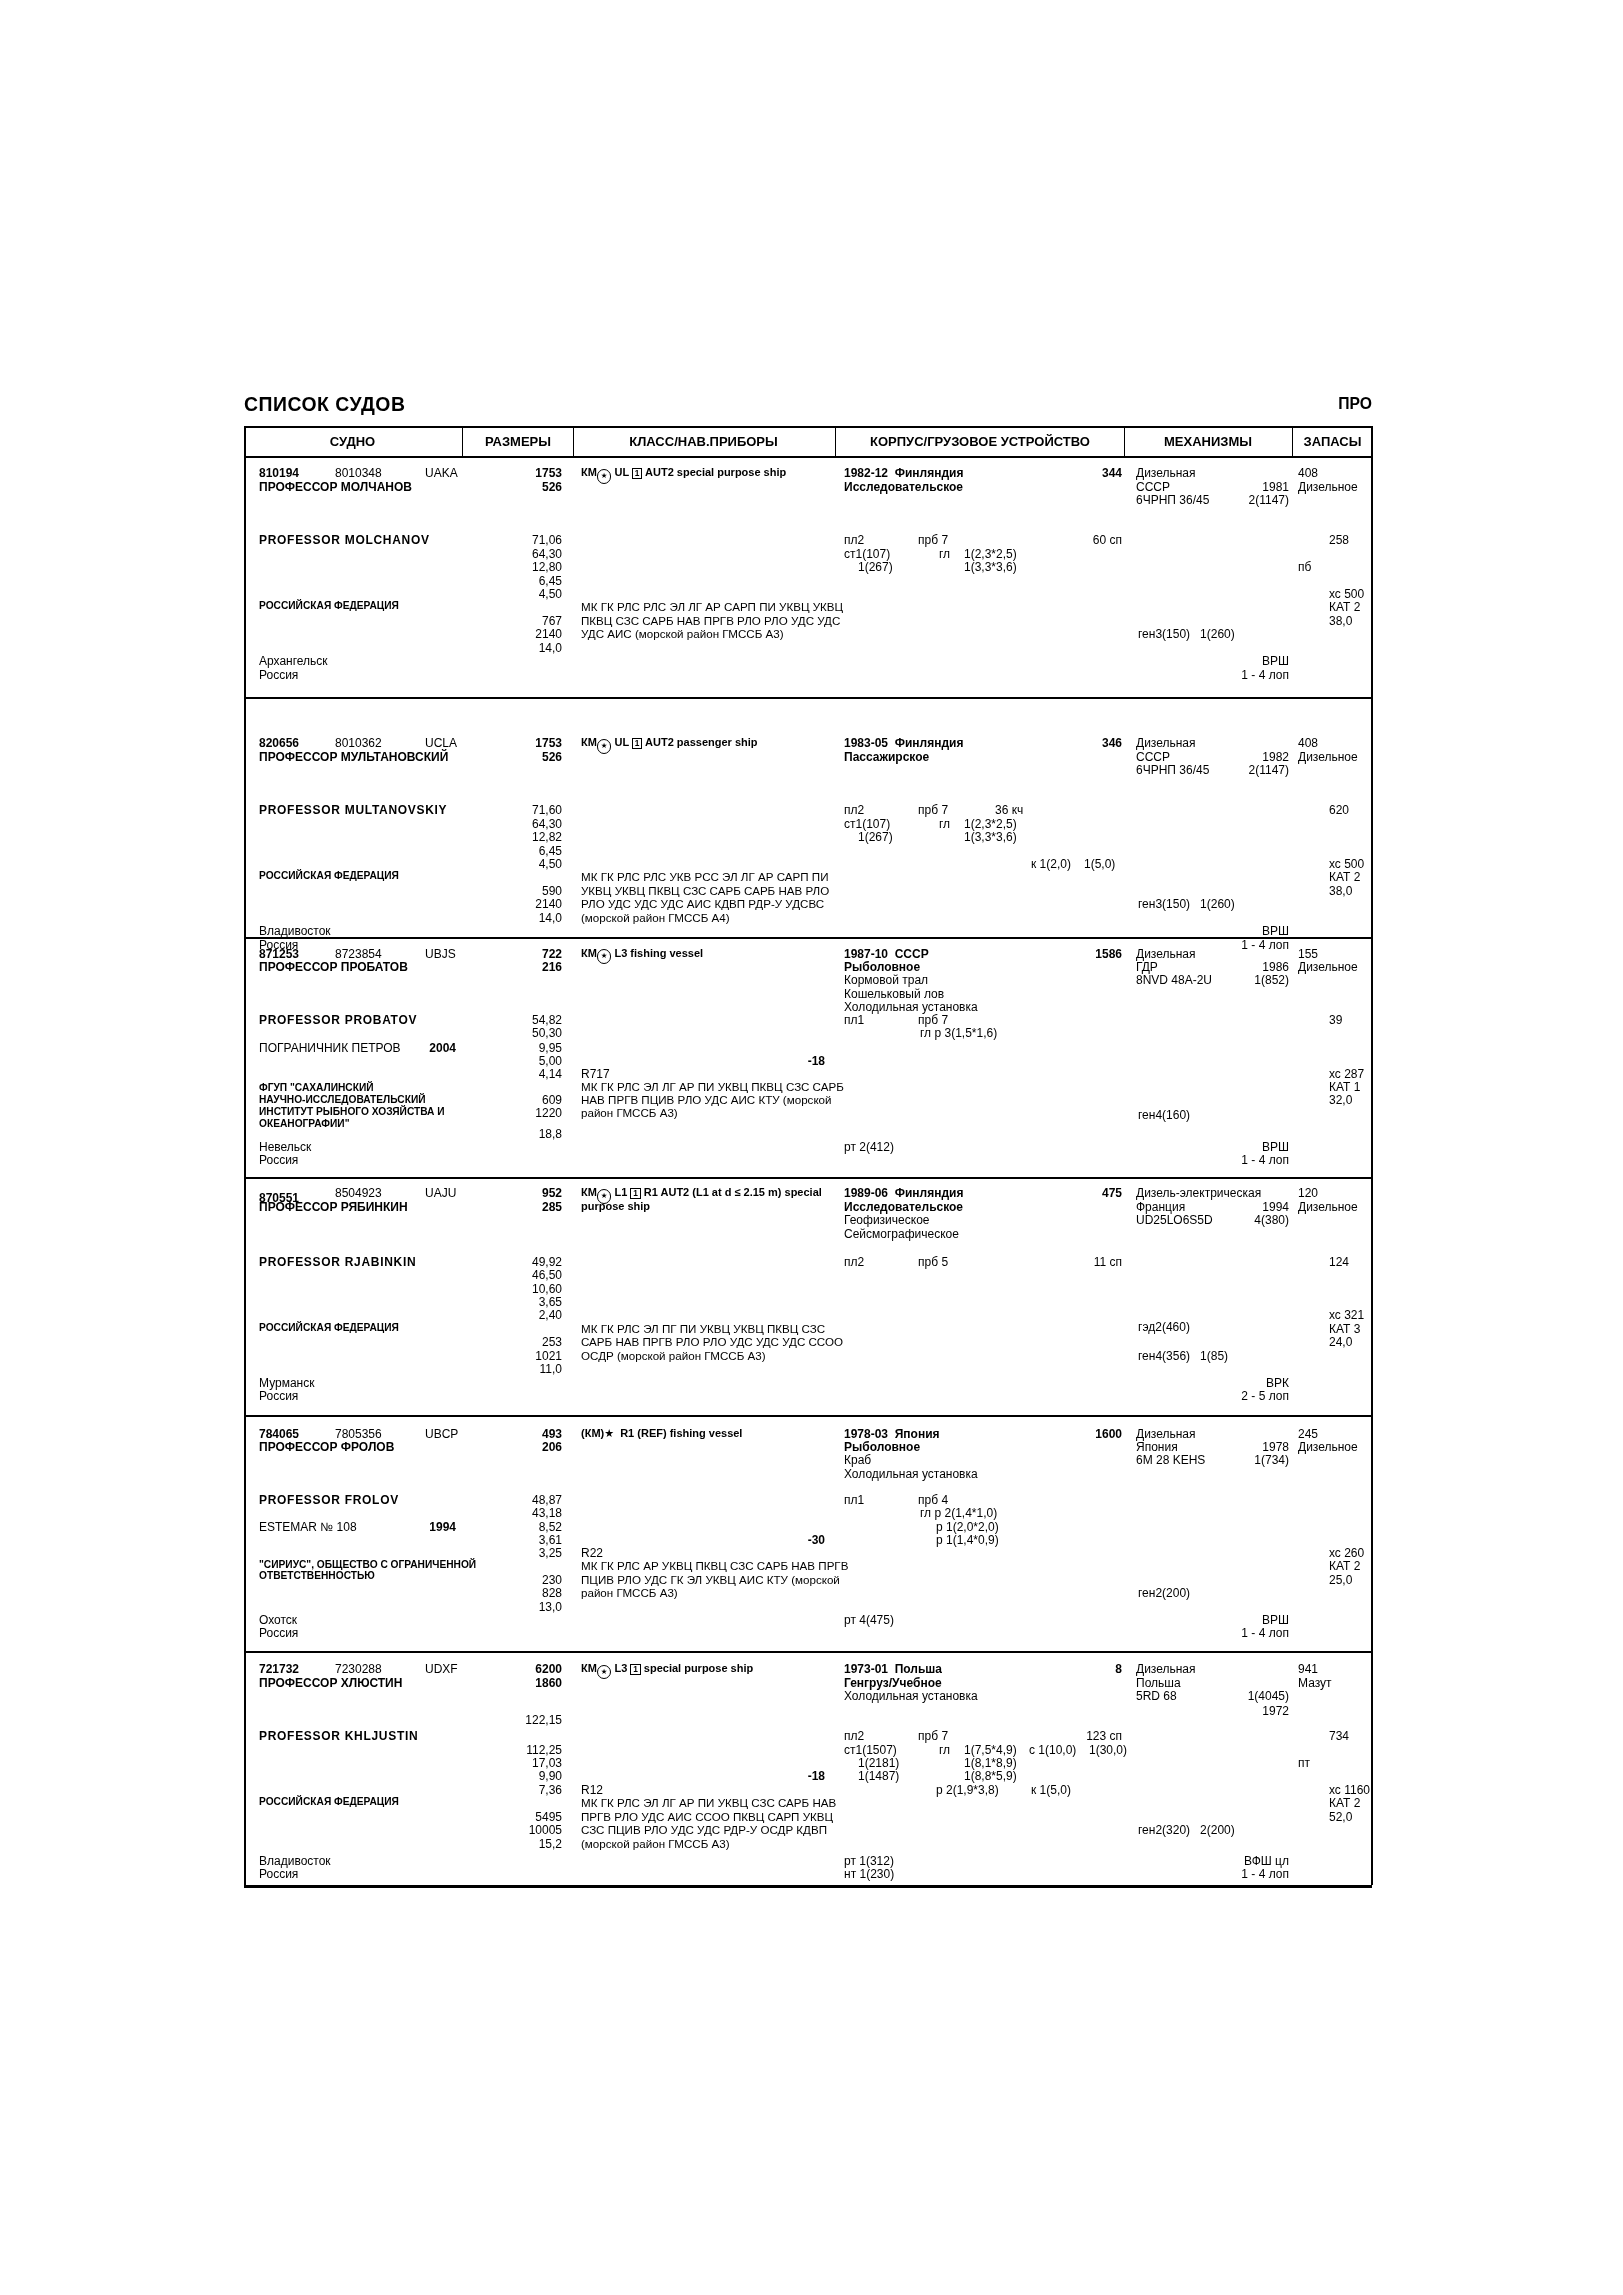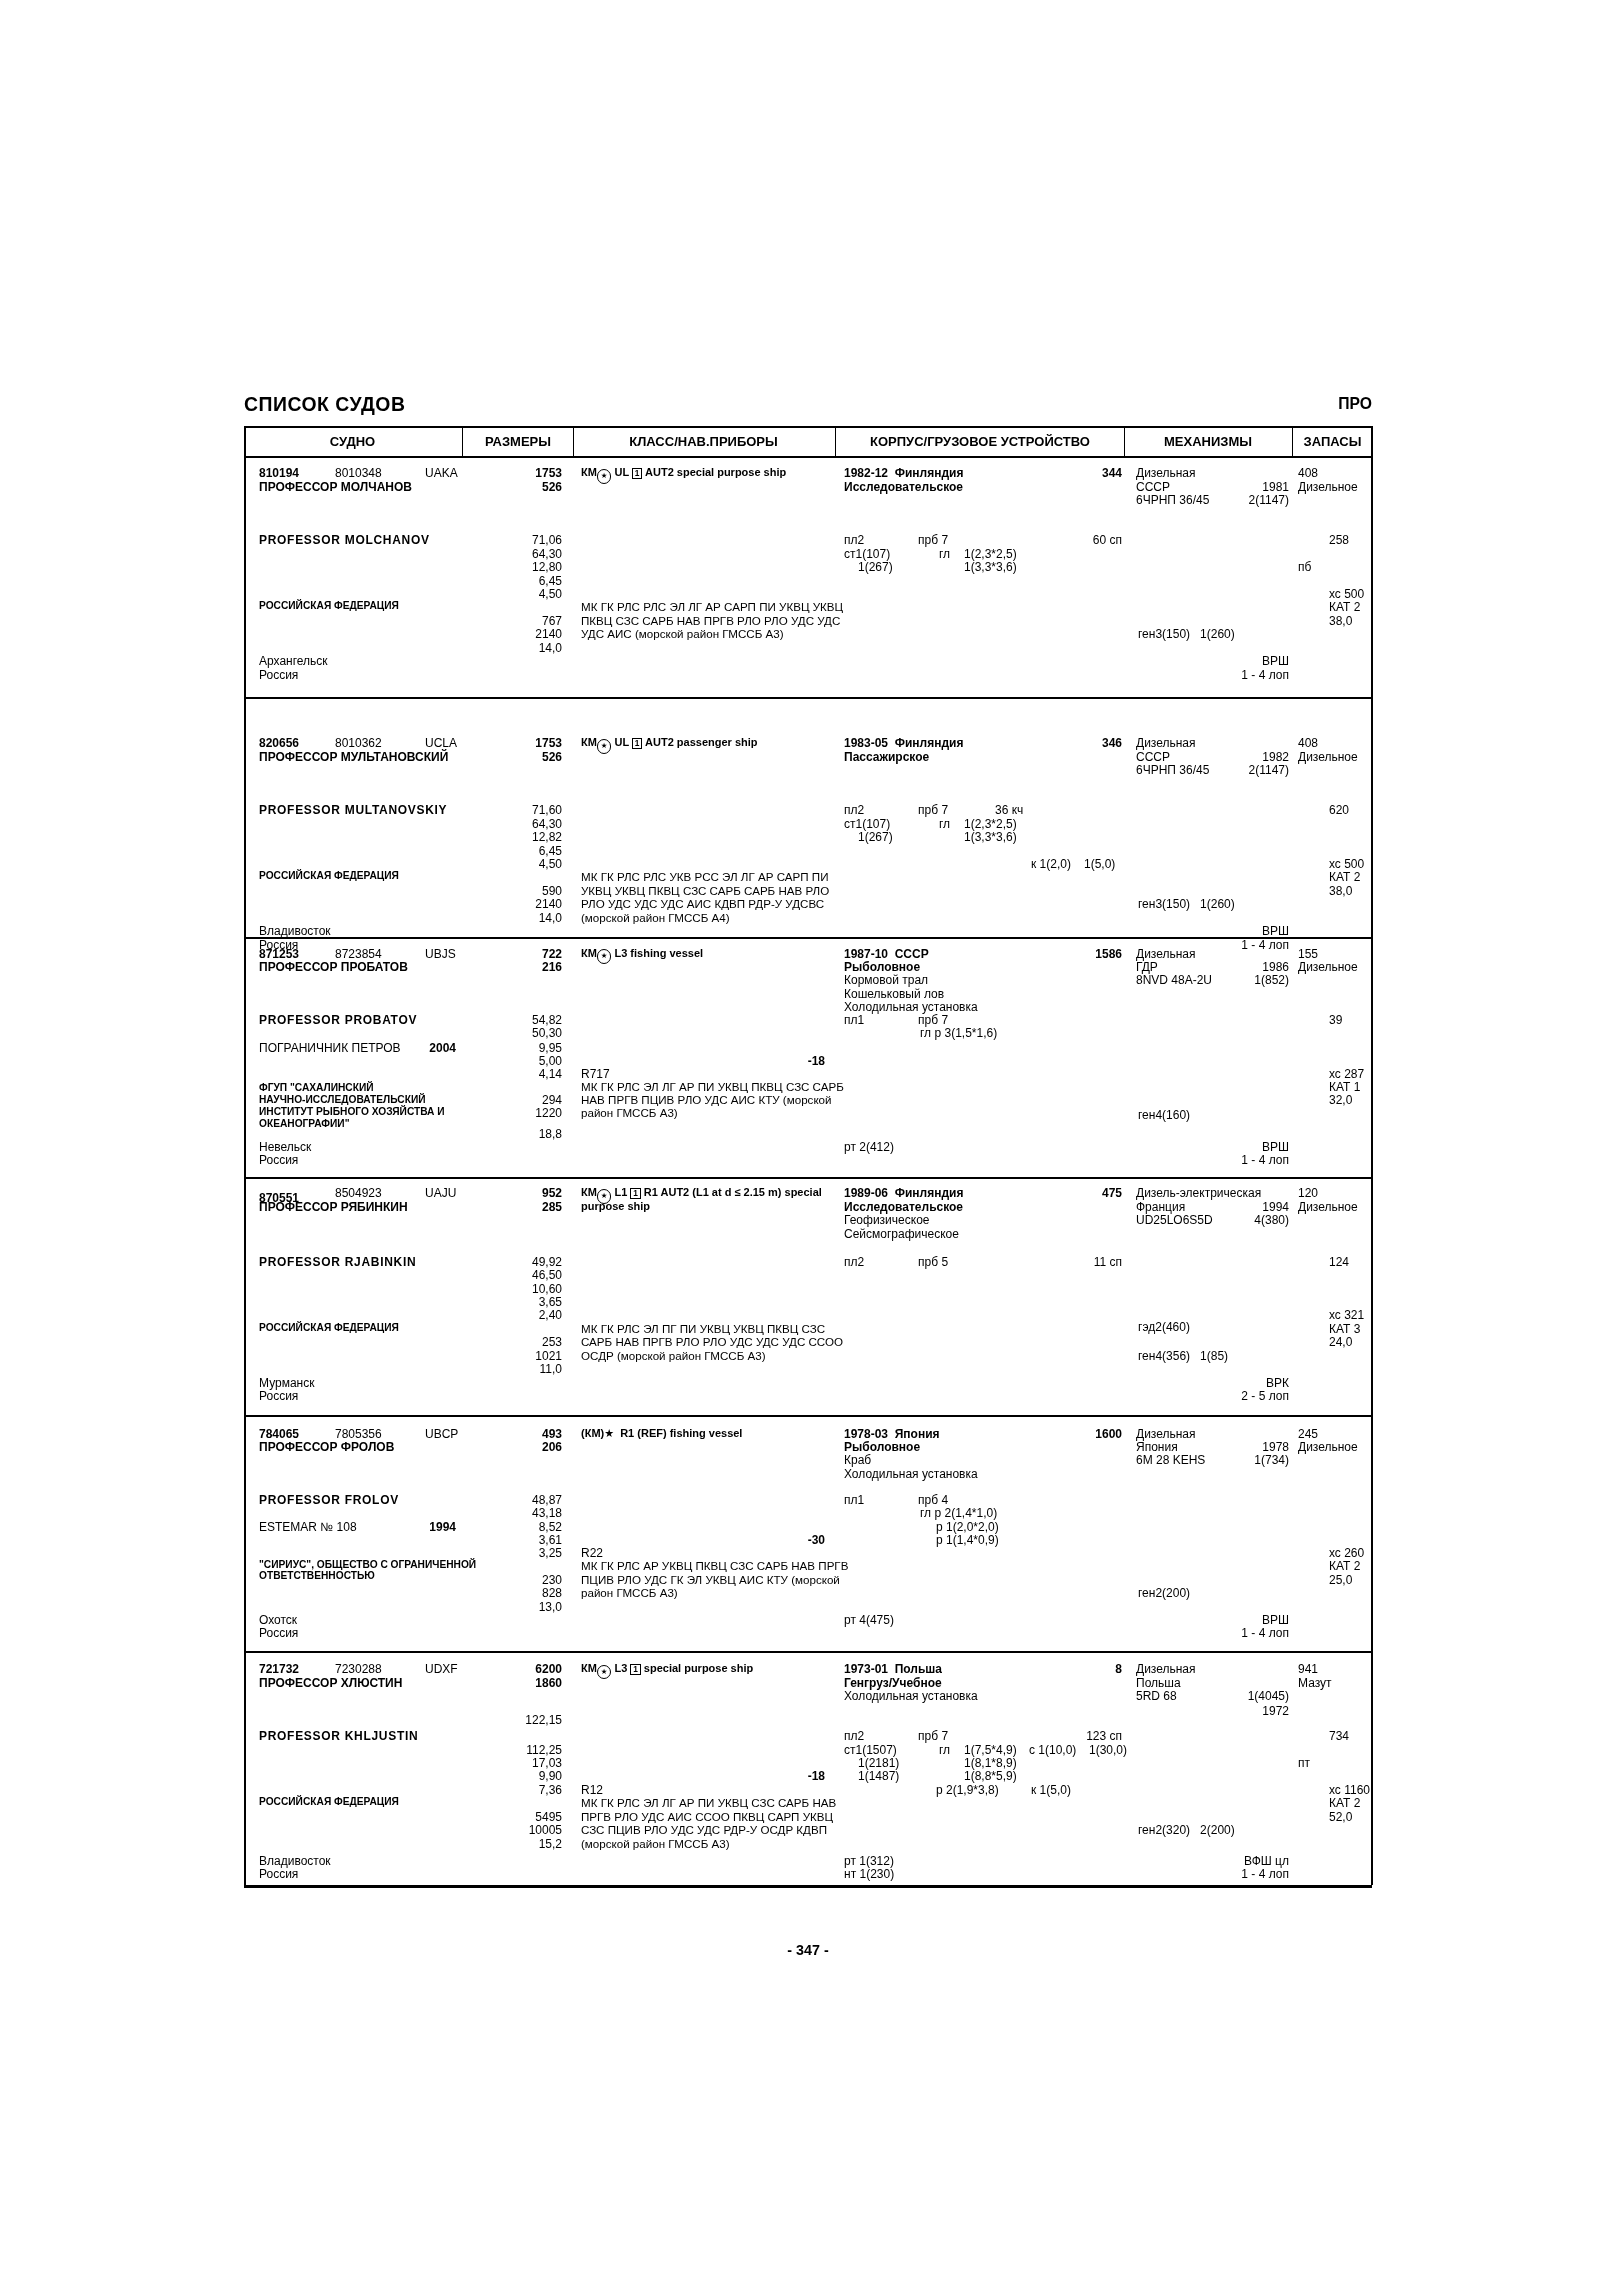--- a/index.html
+++ b/index.html
@@ -187,21 +187,21 @@
         <div class="itm" style="top: 105px; right: 810px;">9,95</div>
         <div class="itm" style="top: 118px; right: 810px;">5,00</div>
         <div class="itm b" style="top: 118px; right: 547px;">-18</div>
         <div class="itm" style="top: 131px; right: 810px;">4,14</div>
         <div class="itm" style="top: 131px; left: 337px;">R717</div>
         <div class="itm" style="top: 131px; left: 1085px;">хс 287</div>
         <div class="itm b" style="font-size: 10.2px; top: 146px; left: 15px;">ФГУП "САХАЛИНСКИЙ</div>
         <div class="itm" style="font-size: 11.6px; top: 144px; left: 337px;">МК ГК РЛС ЭЛ ЛГ АР ПИ УКВЦ ПКВЦ СЗС САРБ</div>
         <div class="itm" style="top: 144px; left: 1085px;">КАТ 1</div>
         <div class="itm b" style="font-size: 10.2px; top: 158px; left: 15px;">НАУЧНО-ИССЛЕДОВАТЕЛЬСКИЙ</div>
-        <div class="itm" style="top: 157px; right: 810px;">294</div>
+        <div class="itm" style="top: 157px; right: 810px;">609</div>
         <div class="itm" style="font-size: 11.6px; top: 157px; left: 337px;">НАВ ПРГВ ПЦИВ РЛО УДС АИС КТУ (морской</div>
         <div class="itm" style="top: 157px; left: 1085px;">32,0</div>
         <div class="itm b" style="font-size: 10.2px; top: 170px; left: 15px;">ИНСТИТУТ РЫБНОГО ХОЗЯЙСТВА И</div>
         <div class="itm" style="top: 170px; right: 810px;">1220</div>
         <div class="itm" style="font-size: 11.6px; top: 170px; left: 337px;">район ГМССБ А3)</div>
         <div class="itm" style="top: 172px; left: 894px;">ген4(160)</div>
         <div class="itm b" style="font-size: 10.2px; top: 182px; left: 15px;">ОКЕАНОГРАФИИ"</div>
         <div class="itm" style="top: 191px; right: 810px;">18,8</div>
         <div class="itm" style="top: 204px; left: 15px;">Невельск</div>
         <div class="itm" style="top: 204px; left: 600px;">рт 2(412)</div>
@@ -366,15 +366,14 @@
         <div class="itm" style="top: 186px; right: 810px;">15,2</div>
         <div class="itm" style="font-size: 11.6px; top: 186px; left: 337px;">(морской район ГМССБ А3)</div>
         <div class="itm" style="top: 203px; left: 15px;">Владивосток</div>
         <div class="itm" style="top: 203px; left: 600px;">рт 1(312)</div>
         <div class="itm" style="top: 203px; right: 83px;">ВФШ цл</div>
         <div class="itm" style="top: 216px; left: 15px;">Россия</div>
         <div class="itm" style="top: 216px; left: 600px;">нт 1(230)</div>
         <div class="itm" style="top: 216px; right: 83px;">1 - 4 лоп</div>
       </div>
     </div>
-  <div class="page-footer">- 347 -</div>
 </div>
 
 
 </body></html>

